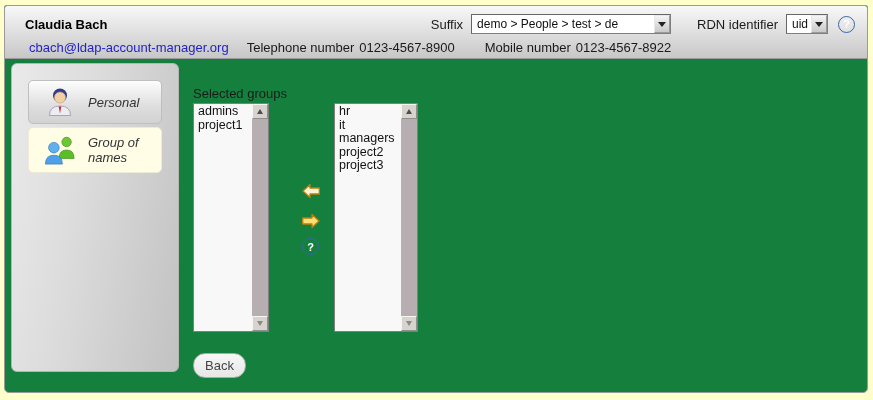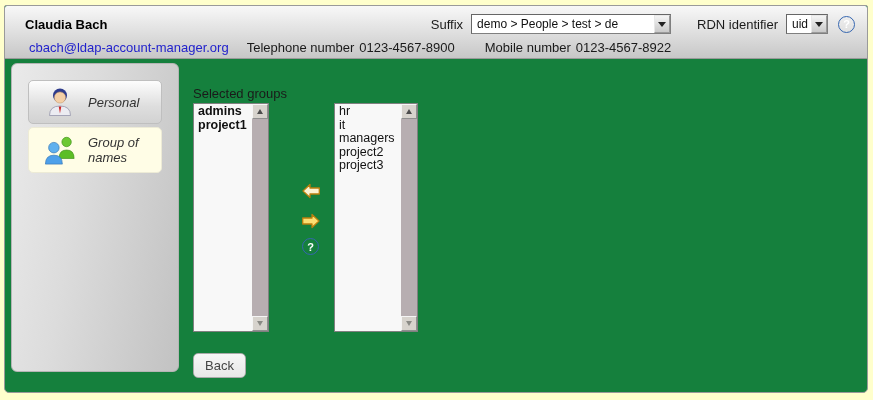--- a/index.html
+++ b/index.html
@@ -63,21 +63,21 @@
     display:flex; align-items:center; justify-content:center; cursor:pointer; }
   .sbtn.up { top:0; } .sbtn.down { bottom:0; }
   .tri-up { width:0; height:0; border-left:3.5px solid transparent;
     border-right:3.5px solid transparent; border-bottom:5px solid #4d4d4d; }
   .tri-down { width:0; height:0; border-left:3.5px solid transparent;
     border-right:3.5px solid transparent; border-top:5px solid #8a8a85; }
   .arrow-btn { position:absolute; width:20px; height:16px; cursor:pointer; background:none; border:none; padding:0; }
   .transfer-help { position:absolute; }
   .back-button { position:absolute; font-family:"Liberation Sans", sans-serif;
     font-size:13px; color:#444; background:linear-gradient(#f7f7f7,#e7e7e7);
-    border:1px solid #aaa; border-radius:5px; padding:4px 11px; cursor:pointer; }
+    border:1px solid #aaa; border-radius:12px; padding:4px 11px; cursor:pointer; }
 </style>
 </head>
 <body>
 
 <div class="page">
   <div class="container">
 
     <div class="header">
       <div class="hrow1">
         <span class="user-name">Claudia Bach</span>
@@ -124,21 +124,21 @@
             <path d="M16 25 q0 -9 8 -9 q8 0 8 9 z" fill="#5cbe26" stroke="#3f8f18" stroke-width="0.7"></path>
             <circle cx="10.5" cy="13.5" r="5.6" fill="#5fb0ee" stroke="#2f72b4" stroke-width="0.7"></circle>
             <path d="M1.5 31 q0 -9.5 9 -9.5 q9 0 9 9.5 z" fill="#4da0ea" stroke="#2f72b4" stroke-width="0.7"></path>
           </svg>
         </span>
         <span class="tlabel">Group of names</span>
       </div>
     </div>
 
     <div class="col-label" style="left:188px; top:80px;">Selected groups</div>
-    <div class="listbox" style="left:188px; top:97px; width:76px; height:229px;font-weight:bold;">
+    <div class="listbox" style="left:188px; top:97px; width:76px; height:229px;">
       <div class="items">
         <div class="litem">admins</div>
         <div class="litem">project1</div>
       </div>
       <div class="scrollbar">
         <span class="sbtn up">
             <span class="tri-up"></span>
           </span>
         <span class="sbtn down">
             <span class="tri-down"></span>

